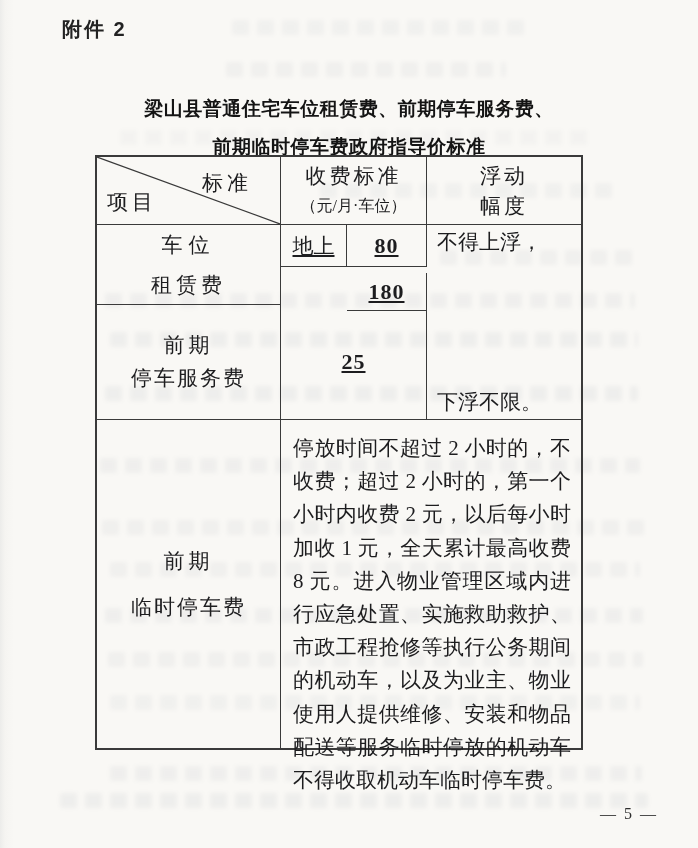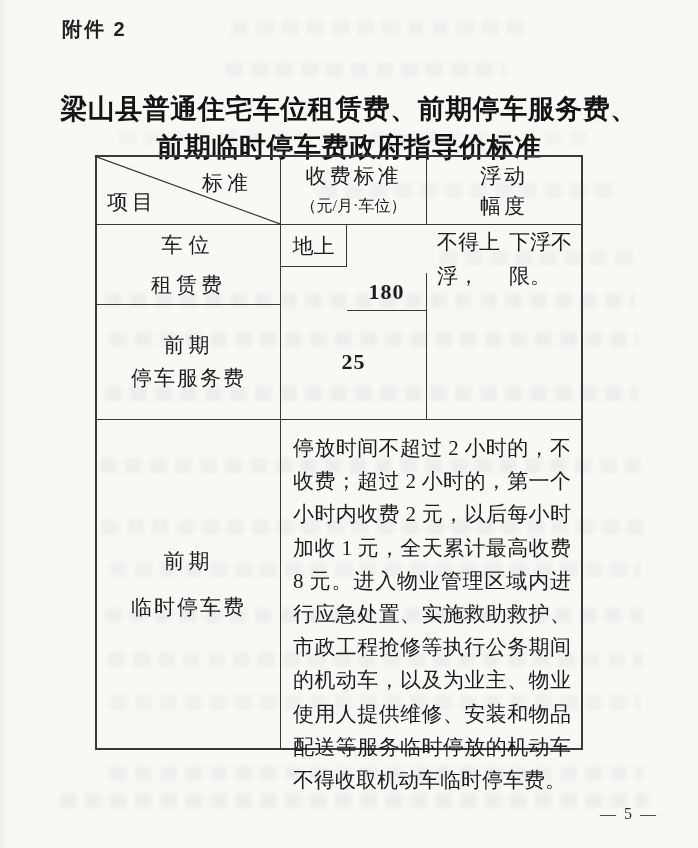--- a/index.html
+++ b/index.html
@@ -29,50 +29,50 @@
     opacity:.12;
     pointer-events:none;
   }
   .attachment{
     position:absolute;left:62px;top:16px;
     font-family:"Liberation Sans","DejaVu Sans",sans-serif;
     font-weight:700;font-size:20px;letter-spacing:2px;color:#222;
   }
   .title{
     position:absolute;left:0;top:90px;width:698px;margin:0;
-    text-align:center;font-weight:700;font-size:27px;line-height:38px;
+    text-align:center;font-weight:700;font-size:19px;line-height:38px;
     letter-spacing:.5px;color:#141414;
   }
   .title .tline{display:block;}
   
   .ftable{
     position:absolute;left:95px;top:155px;width:488px;height:595px;
     border:2px solid var(--line);
     box-sizing:border-box;
   }
   .cell{
     position:absolute;box-sizing:border-box;
     font-size:21px;color:var(--ink);
   }
   .br{border-right:1px solid var(--line);text-align:center;}
   .bb{border-bottom:1px solid var(--line);}
-  .center{display:flex;align-items:center;justify-content:center;text-align:center;}
+  .center{display:flex;align-items:center;justify-content:center;text-align:center;text-decoration:underline;}
   .stack{display:flex;flex-direction:column;align-items:center;justify-content:center;text-align:center;}
   .num{font-weight:700;font-size:22px;letter-spacing:1px;}
   .corner-diag{position:absolute;left:0;top:0;width:100%;height:100%;}
   .corner-top{position:absolute;right:28px;top:12px;letter-spacing:4px;}
   .corner-bottom{position:absolute;left:10px;bottom:8px;letter-spacing:4px;}
   .longtext{
     padding:12px 10px 0 12px;
     line-height:33.2px;
     text-align:justify;
     text-justify:inter-character;
   }
   .floatnote{
-    display:flex;flex-direction:row;justify-content:flex-end;
+    display:flex;flex-direction:column;justify-content:space-between;
     padding-left:10px;line-height:34px;
   }
   .lh38{line-height:40px;}
   .lh32{line-height:33px;}
   .lh46{line-height:46px;}
   .pageno{
     position:absolute;right:88px;top:805px;
     font-size:16px;letter-spacing:2px;color:#2e2e2e;
   }
 </style>
@@ -123,20 +123,21 @@
     <div class="cell bb stack" style="left:330px;top:0;width:154px;height:68px;line-height:30px;">
       <span style="letter-spacing:3px;">浮动</span>
       <span style="letter-spacing:3px;">幅度</span>
     </div>
 
     <div class="cell br bb stack lh38" style="left:0;top:68px;width:184px;height:80px;text-align:center;">
       <span style="letter-spacing:6px;">车位</span>
       <span style="letter-spacing:4px;">租赁费</span>
     </div>
     <div class="cell br bb center" style="left:184px;top:68px;width:66px;height:42px;">地上</div>
+    <div class="cell br bb center num" style="left:250px;top:68px;width:80px;height:42px;">80</div>
     <div class="cell br bb center num" style="left:250px;top:116px;width:80px;height:38px;">180</div>
 
     <div class="cell bb floatnote" style="left:330px;top:68px;width:154px;height:195px;">
       <span>不得上浮，</span>
       <span>下浮不限。</span>
     </div>
 
     <div class="cell br bb stack lh32" style="left:0;top:148px;width:184px;height:115px;">
       <span style="letter-spacing:4px;">前期</span>
       <span style="letter-spacing:2px;">停车服务费</span>

